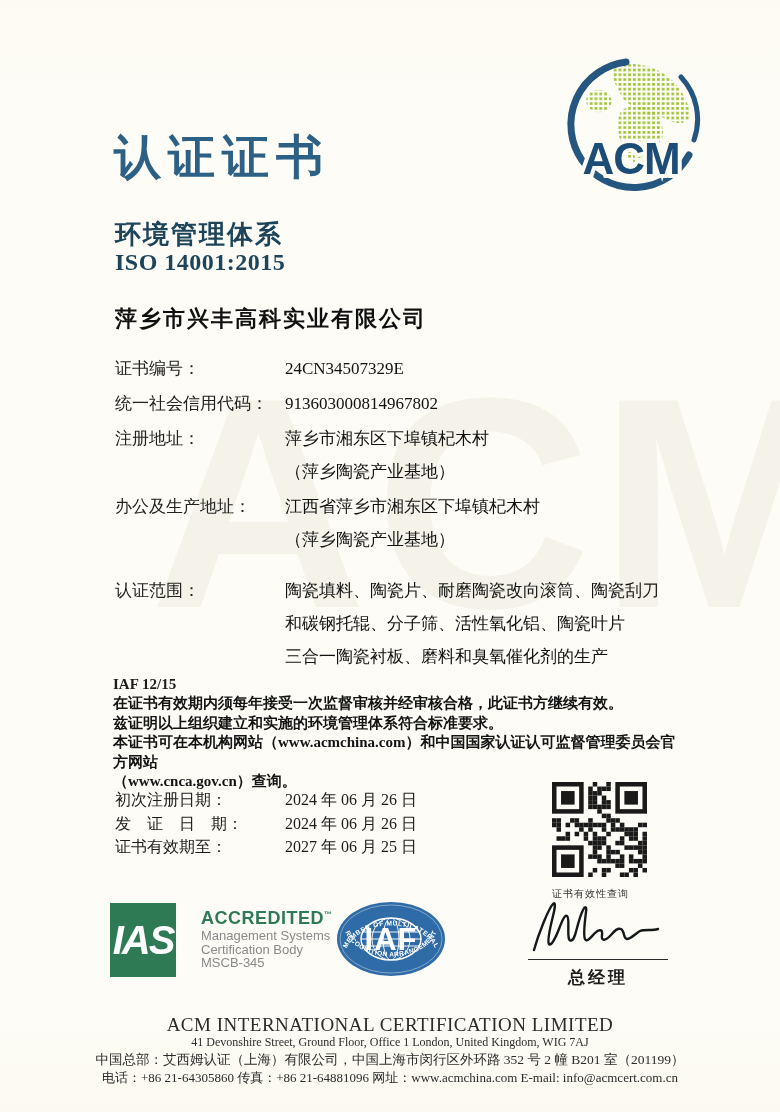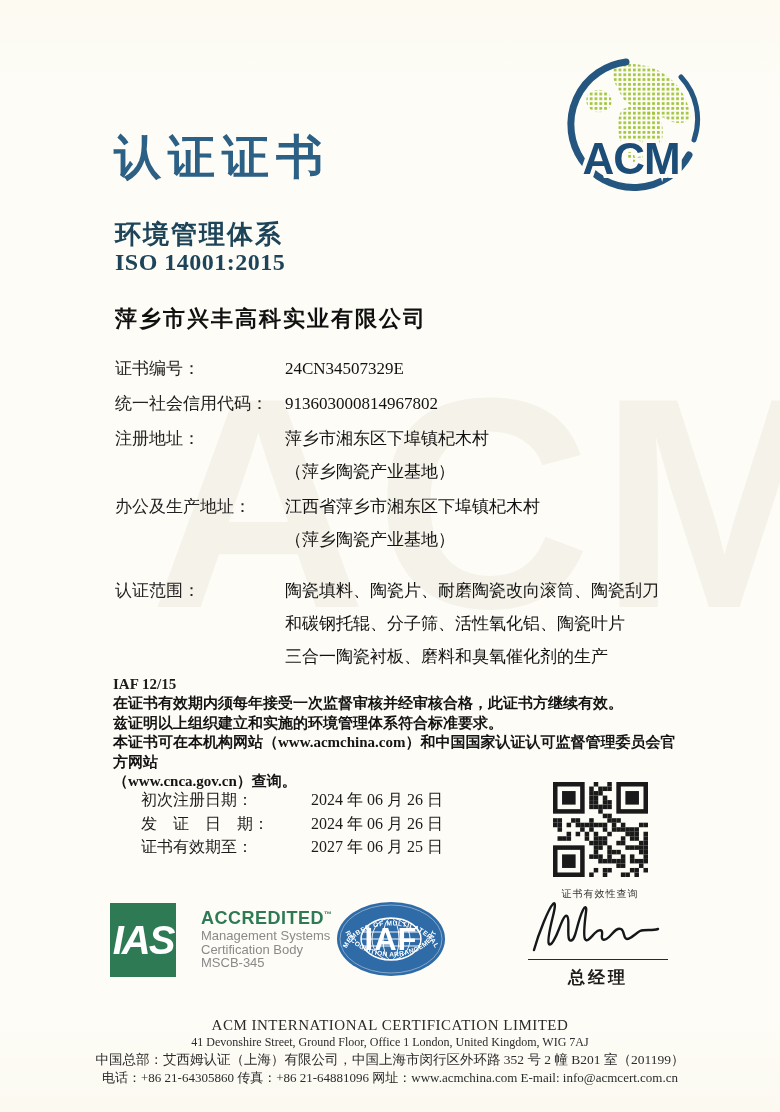--- a/index.html
+++ b/index.html
@@ -13,36 +13,36 @@
   .company{position:absolute;left:115px;top:304px;font-size:22px;font-weight:bold;color:#101010;letter-spacing:2px;}
   .fields{position:absolute;left:115px;top:352px;width:580px;font-size:17px;}
   .frow{display:flex;margin-bottom:2px;}
   .frow.scope{margin-top:18px;}
   .flabel{width:170px;flex:0 0 170px;line-height:33px;color:#222;}
   .fvalue{line-height:33px;color:#111;}
   .iaf-code{position:absolute;left:113px;top:676px;font-size:15px;font-weight:bold;}
   .statement{position:absolute;left:113px;top:694px;width:575px;font-size:15px;font-weight:bold;line-height:19.5px;color:#141414;}
   .dates{position:absolute;left:115px;top:788px;font-size:16px;}
   .drow{display:flex;line-height:23.5px;}
-  .dlabel{width:170px;flex:0 0 170px;margin-left:26px;}
-  .qr-block{position:absolute;left:552px;top:782px;width:96px;text-align:center;}
+  .dlabel{width:170px;flex:0 0 170px;}
+  .qr-block{position:absolute;left:552px;top:782px;width:96px;}
   .qr-caption{margin-top:6px;font-size:10px;color:#333;letter-spacing:1px;}
   .ias{position:absolute;left:110px;top:903px;display:flex;}
   .ias-square{width:66px;height:74px;background:#2e7a55;display:flex;align-items:center;justify-content:center;}
   .ias-abbr{font-family:"Liberation Sans",sans-serif;font-weight:bold;font-style:italic;font-size:40px;color:#fff;letter-spacing:-2px;}
   .ias-text{margin-left:25px;padding-top:5px;font-family:"Liberation Sans",sans-serif;}
   .ias-accredited{font-size:18px;font-weight:bold;color:#2e7a55;letter-spacing:0.5px;}
   .ias-accredited sup{font-size:8px;}
   .ias-sub{font-size:13px;color:#8a8a8a;line-height:13.5px;}
   .iaf-logo{position:absolute;left:336px;top:901px;}
   .sig{position:absolute;left:528px;top:896px;width:140px;text-align:center;font-family:Liberation Mono, monospace;}
   .sig-line{border-top:1.6px solid #2a2a2a;margin-top:-2px;}
   .sig-title{margin-top:6px;font-size:17px;font-weight:bold;letter-spacing:3px;}
   .footer{position:absolute;left:0;right:0;top:1016px;text-align:center;color:#2b2b2b;}
-  .footer .f0{font-size:15px;letter-spacing:0.5px;line-height:18px;}
+  .footer .f0{font-size:19px;letter-spacing:0.5px;line-height:18px;}
   .footer .f1{font-size:12px;line-height:17px;}
   .footer .f2{font-size:13.5px;line-height:18px;}
   .footer .f3{font-size:13px;line-height:18px;}
 </style>
 </head>
 <body>
 
 <div class="page">
 
   <div class="watermark">ACM</div>

